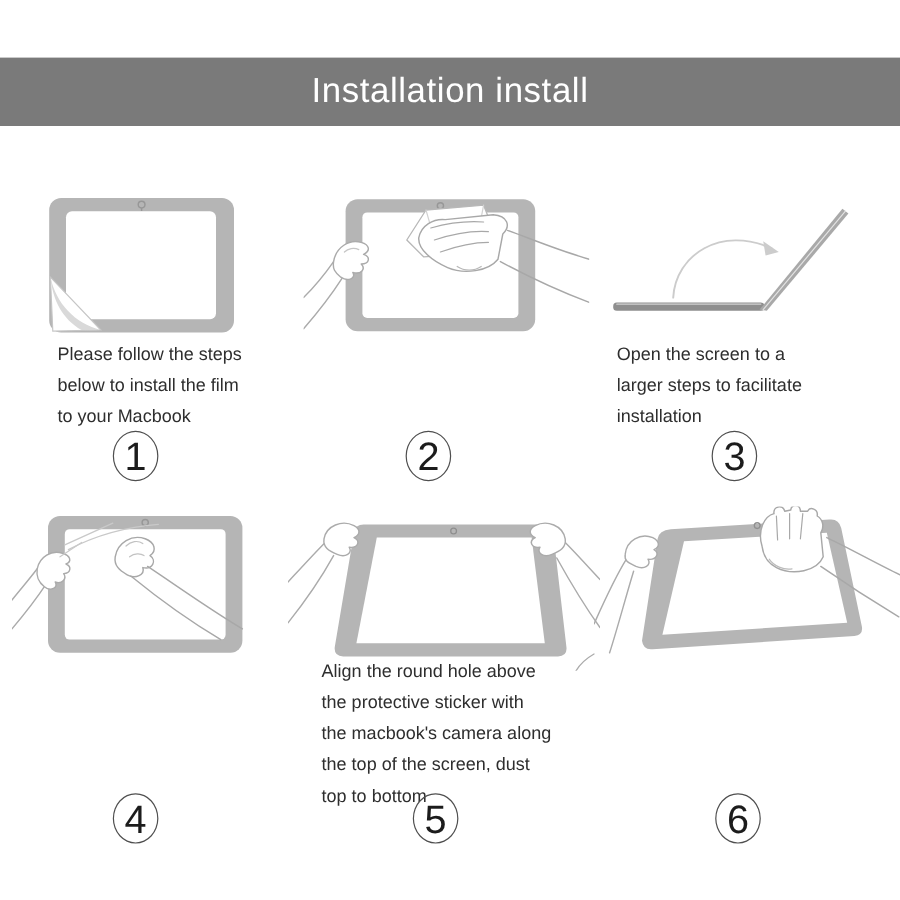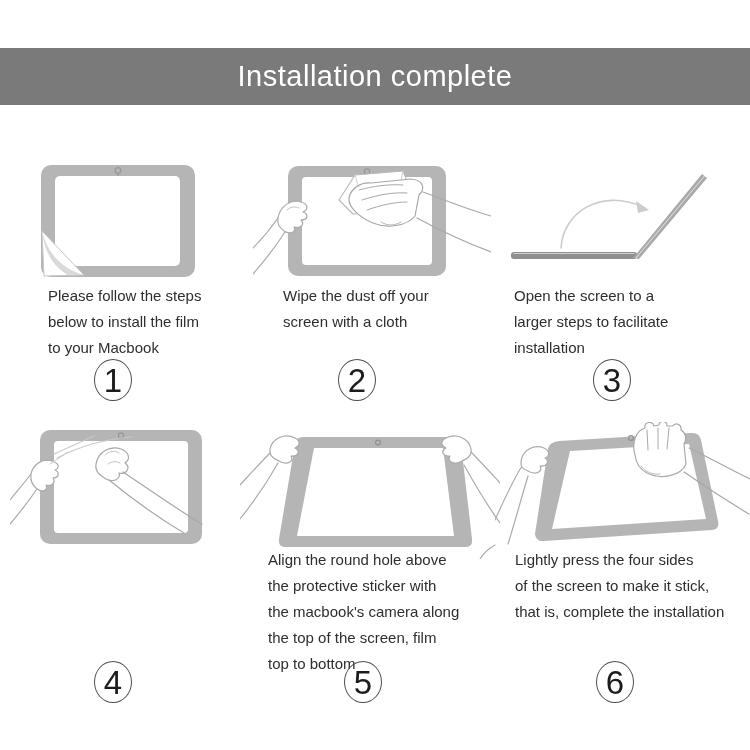--- a/index.html
+++ b/index.html
@@ -27,21 +27,21 @@
   
   #illus6{left:495px;top:422px;} #cap6{left:515px;top:547px;} #badge6{left:596px;top:661px;}
   svg{display:block;}
 </style>
 </head>
 <body>
 
 <div class="page">
 
   <div class="header">
-    <span class="header-title">Installation complete</span>
+    <span class="header-title">Installation install</span>
   </div>
 
   <div class="illus" id="illus1">
     <svg width="156" height="116" viewBox="0 0 156 116">
       <rect x="1" y="2" width="154" height="112" rx="10" fill="#b5b5b5"></rect>
       <rect x="15" y="13" width="125" height="90" rx="5" fill="#ffffff"></rect>
       <circle cx="78" cy="7.5" r="2.8" fill="none" stroke="#979797" stroke-width="1.2"></circle>
       <path d="M78,10.3 v2.6" stroke="#979797" stroke-width="1.2"></path>
       <path d="M2,68 L44,112 L4,113 Z" fill="#ffffff" stroke="#c6c6c6" stroke-width="1"></path>
       <path d="M2,68 C7,90 22,106 44,112 L28,112 C12,103 4,87 2,68 Z" fill="#d9d9d9"></path>
@@ -63,22 +63,20 @@
       <path d="M25,60 C27,48 38,41 48,44 C55,46 56,51 50,54 C56,56 55,62 48,62 C52,66 48,71 41,69 C44,74 37,77 31,73 C26,69 24,66 25,60 Z" fill="#ffffff" stroke="#ababab" stroke-width="1.2"></path>
       <path d="M34,52 C37,49 42,48 46,50" stroke="#c6c6c6" stroke-width="1" fill="none"></path>
       <path d="M86,42 L102,17 L150,13 L160,38 L132,54 L100,56 Z" fill="#ffffff" stroke="#b8b8b8" stroke-width="1.1"></path>
       <path d="M102,17 L108,38 M150,13 L146,34" stroke="#d2d2d2" stroke-width="1" fill="none"></path>
       <path d="M96,40 C98,30 108,24 118,25 L158,21 C170,22 173,30 166,37 L162,58 C154,68 134,71 120,65 C108,60 95,50 96,40 Z" fill="#ffffff" stroke="#a8a8a8" stroke-width="1.2"></path>
       <path d="M106,32 C120,28 136,26 150,27 M109,42 C124,37 140,34 154,35 M114,52 C128,47 142,44 154,44" stroke="#a8a8a8" stroke-width="1" fill="none"></path>
       <path d="M128,64 C134,68 142,68 148,64" stroke="#b8b8b8" stroke-width="1" fill="none"></path>
       <path d="M170,34 C192,42 216,52 238,58 M164,60 C188,73 214,85 238,94" stroke="#a8a8a8" stroke-width="1.2" fill="none"></path>
     </svg>
   </div>
-  <p class="caption" id="cap2">Wipe the dust off your
-screen with a cloth</p>
   <div class="badge" id="badge2">
     <span>2</span>
   </div>
 
   <div class="illus" id="illus3">
     <svg width="210" height="100" viewBox="0 0 210 100" stroke-linecap="round" stroke-linejoin="round">
       <rect x="6" y="84" width="126" height="7" rx="3" fill="#8f8f8f"></rect>
       <line x1="9" y1="85.5" x2="129" y2="85.5" stroke="#d2d2d2" stroke-width="1"></line>
       <path d="M128,90 L197,6 L202,10 L134,91 Z" fill="#a9a9a9"></path>
       <line x1="199.5" y1="8" x2="131" y2="90" stroke="#e2e2e2" stroke-width="1"></line>
@@ -119,39 +117,36 @@
       <path d="M0,58 C12,45 22,34 31,25 M0,92 C16,72 28,54 38,36" stroke="#ababab" stroke-width="1.2" fill="none"></path>
       <path d="M30,22 C32,11 45,6 55,11 C61,14 60,19 55,21 C61,24 58,30 51,29 C54,34 48,38 41,35 C34,32 29,29 30,22 Z" fill="#ffffff" stroke="#ababab" stroke-width="1.2"></path>
       <path d="M260,56 C249,44 240,34 231,25 M260,96 C245,75 234,56 224,38" stroke="#ababab" stroke-width="1.2" fill="none"></path>
       <path d="M231,22 C229,11 216,6 206,11 C200,14 201,19 206,21 C200,24 203,30 210,29 C207,34 213,38 220,35 C227,32 232,29 231,22 Z" fill="#ffffff" stroke="#ababab" stroke-width="1.2"></path>
       <path d="M255,118 C248,122 243,127 240,132" stroke="#ababab" stroke-width="1.1" fill="none"></path>
     </svg>
   </div>
   <p class="caption" id="cap5">Align the round hole above
 the protective sticker with
 the macbook's camera along
-the top of the screen, film
+the top of the screen, dust
 top to bottom</p>
   <div class="badge" id="badge5">
     <span>5</span>
   </div>
 
   <div class="illus" id="illus6">
     <svg width="255" height="137" viewBox="0 0 255 137" stroke-linecap="round" stroke-linejoin="round">
       <path d="M64,19 L196,11 Q204,10 206,18 L223,99 Q225,107 217,108 L49,119 Q41,120 40,112 L53,27 Q54,20 64,19 Z" fill="#b5b5b5"></path>
       <path d="M75,29 L194,22 L211,97 L57,107 Z" fill="#ffffff"></path>
       <circle cx="136" cy="16" r="2.4" fill="none" stroke="#8f8f8f" stroke-width="1.1"></circle>
       <path d="M0,98 C9,78 17,60 27,44 M13,122 C20,100 26,77 33,54" stroke="#ababab" stroke-width="1.2" fill="none"></path>
       <path d="M26,40 C27,28 39,22 49,26 C55,29 55,34 50,36 C55,39 52,45 45,44 C48,49 42,53 35,50 C29,47 25,46 26,40 Z" fill="#ffffff" stroke="#ababab" stroke-width="1.2"></path>
       <path d="M140,33 C136,20 142,8 150,6 C149,0 157,-2 159,4 L164,3 C164,-2 172,-2 172,4 L178,4 C180,0 187,2 186,8 C191,11 192,17 189,22 L191,42 C186,54 166,58 152,51 C144,47 141,41 140,33 Z" fill="#ffffff" stroke="#a8a8a8" stroke-width="1.2"></path>
       <path d="M152,8 L153,28 M163,6 L163,27 M174,6 L172,27" stroke="#a8a8a8" stroke-width="1" fill="none"></path>
       <path d="M146,44 C150,50 158,53 165,52" stroke="#bcbcbc" stroke-width="1" fill="none"></path>
       <path d="M194,26 C215,36 236,48 255,57 M189,50 C212,66 234,80 254,92" stroke="#a8a8a8" stroke-width="1.2" fill="none"></path>
     </svg>
   </div>
-  <p class="caption" id="cap6">Lightly press the four sides
-of the screen to make it stick,
-that is, complete the installation</p>
   <div class="badge" id="badge6">
     <span>6</span>
   </div>
 
 </div>
 
 </body></html>

